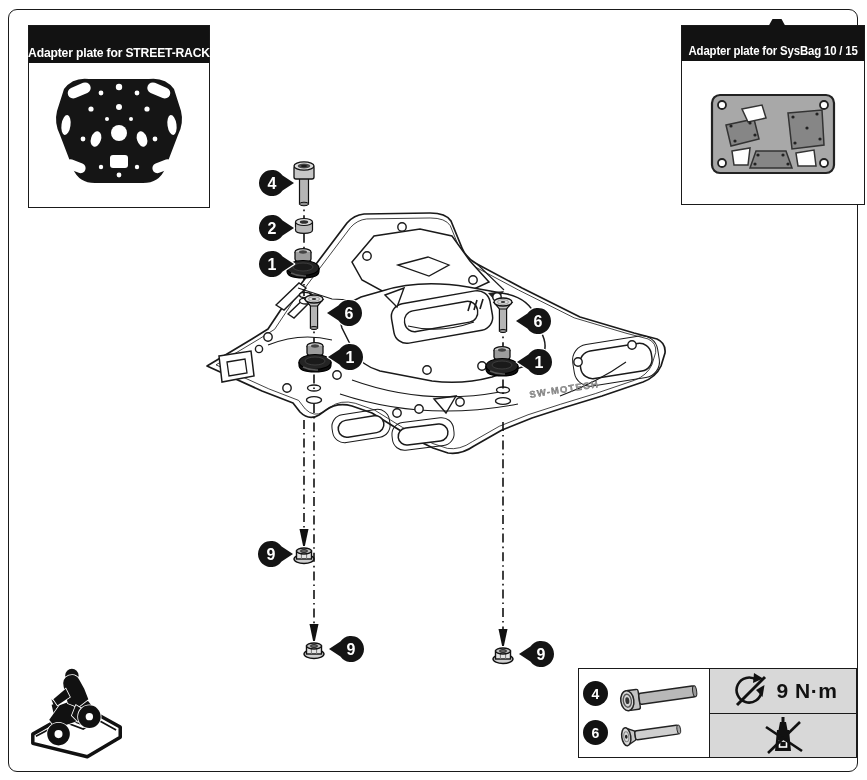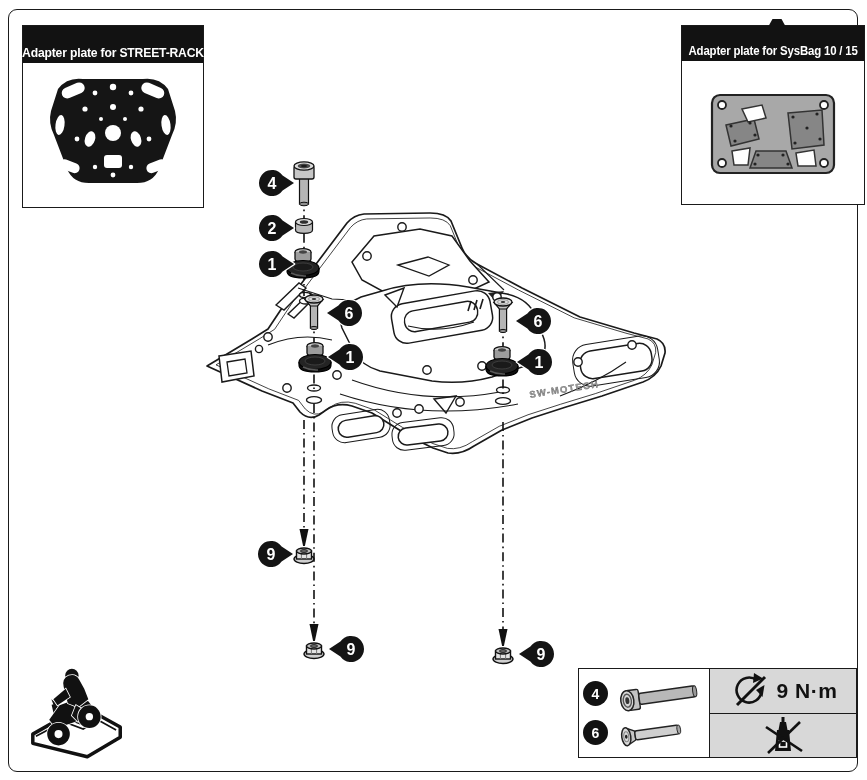--- a/index.html
+++ b/index.html
@@ -2,21 +2,21 @@
 <html><head>
 <meta charset="utf-8">
 <style>
   html,body { margin:0; padding:0; background:#ffffff; }
   body { width:867px; height:780px; font-family:"Liberation Sans", sans-serif; }
   .page { position:relative; width:867px; height:780px; background:#fff; overflow:hidden; }
   .page-frame { position:absolute; left:8px; top:9px; width:848px; height:761px;
     border:1.6px solid #1a1a1a; border-radius:9px; }
 
   .info-box { position:absolute; border:1.6px solid #1a1a1a; background:#fff; box-sizing:border-box; }
-  .box-left  { left:22px; top:25px; width:182px; height:183px; }
+  .box-left  { left:28px; top:25px; width:182px; height:183px; }
   .box-right { left:681px; top:25px; width:184px; height:180px; }
   .box-header { background:#121212; color:#fff; height:37px; display:flex; align-items:flex-end;
     justify-content:center; padding-bottom:3px; box-sizing:border-box; }
   .box-right .box-header { height:35px; }
   .box-title { font-weight:700; font-size:13.5px; white-space:nowrap; transform:scaleX(0.9);
     letter-spacing:-0.2px; color:#fff; }
   .box-body { height:calc(100% - 37px); display:flex; align-items:center; justify-content:center; }
   .box-right .box-body { height:calc(100% - 35px); }
   .box-tab { position:absolute; left:81px; top:-7px; width:28px; height:8px; background:#121212;
     clip-path:polygon(18% 100%, 82% 100%, 66% 0, 34% 0); }

